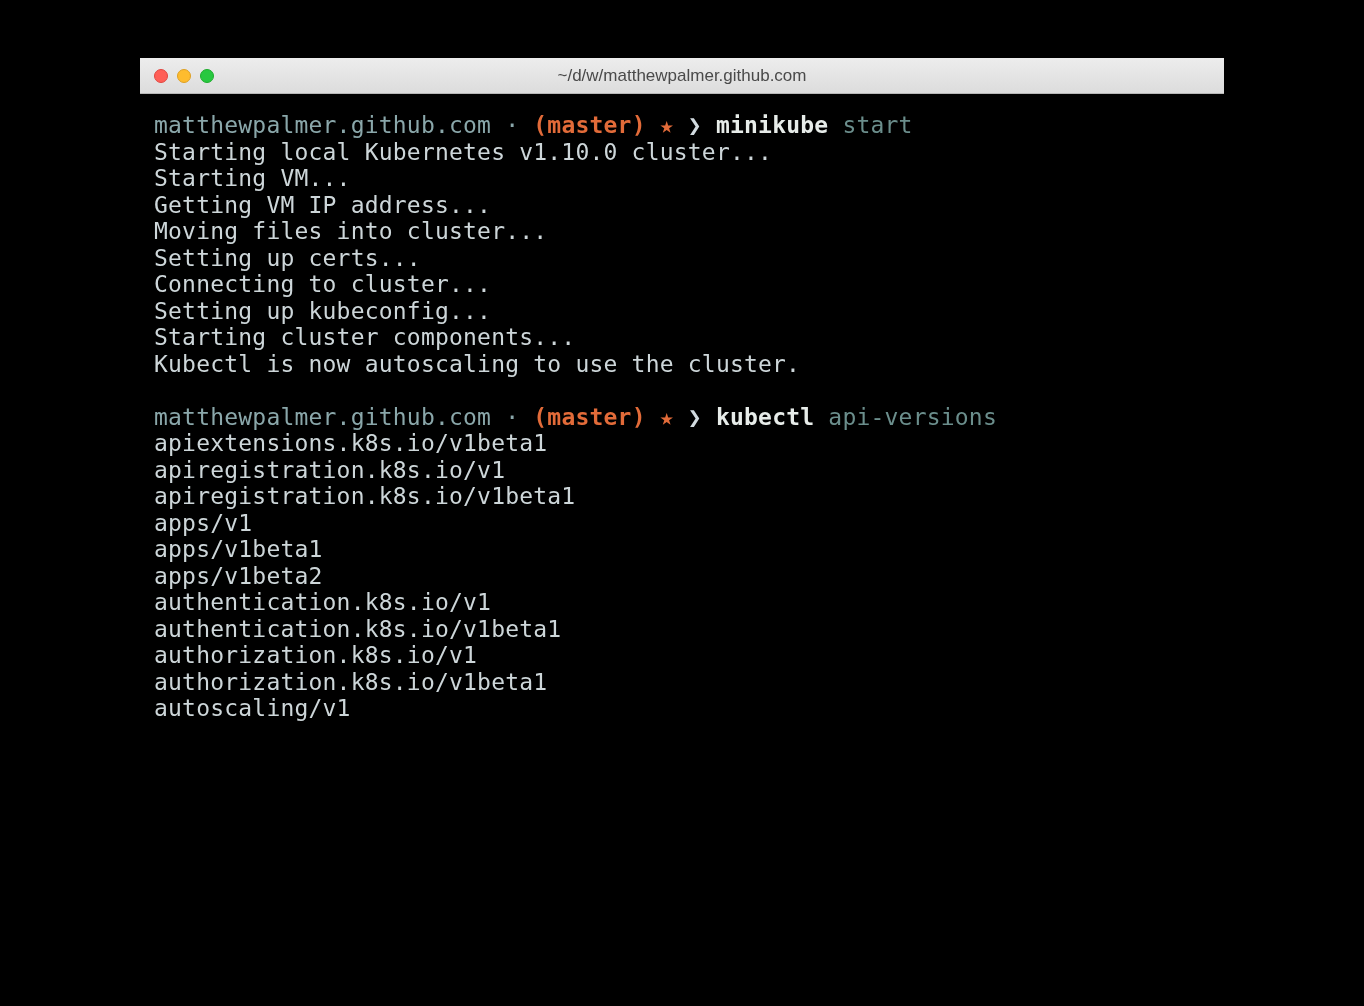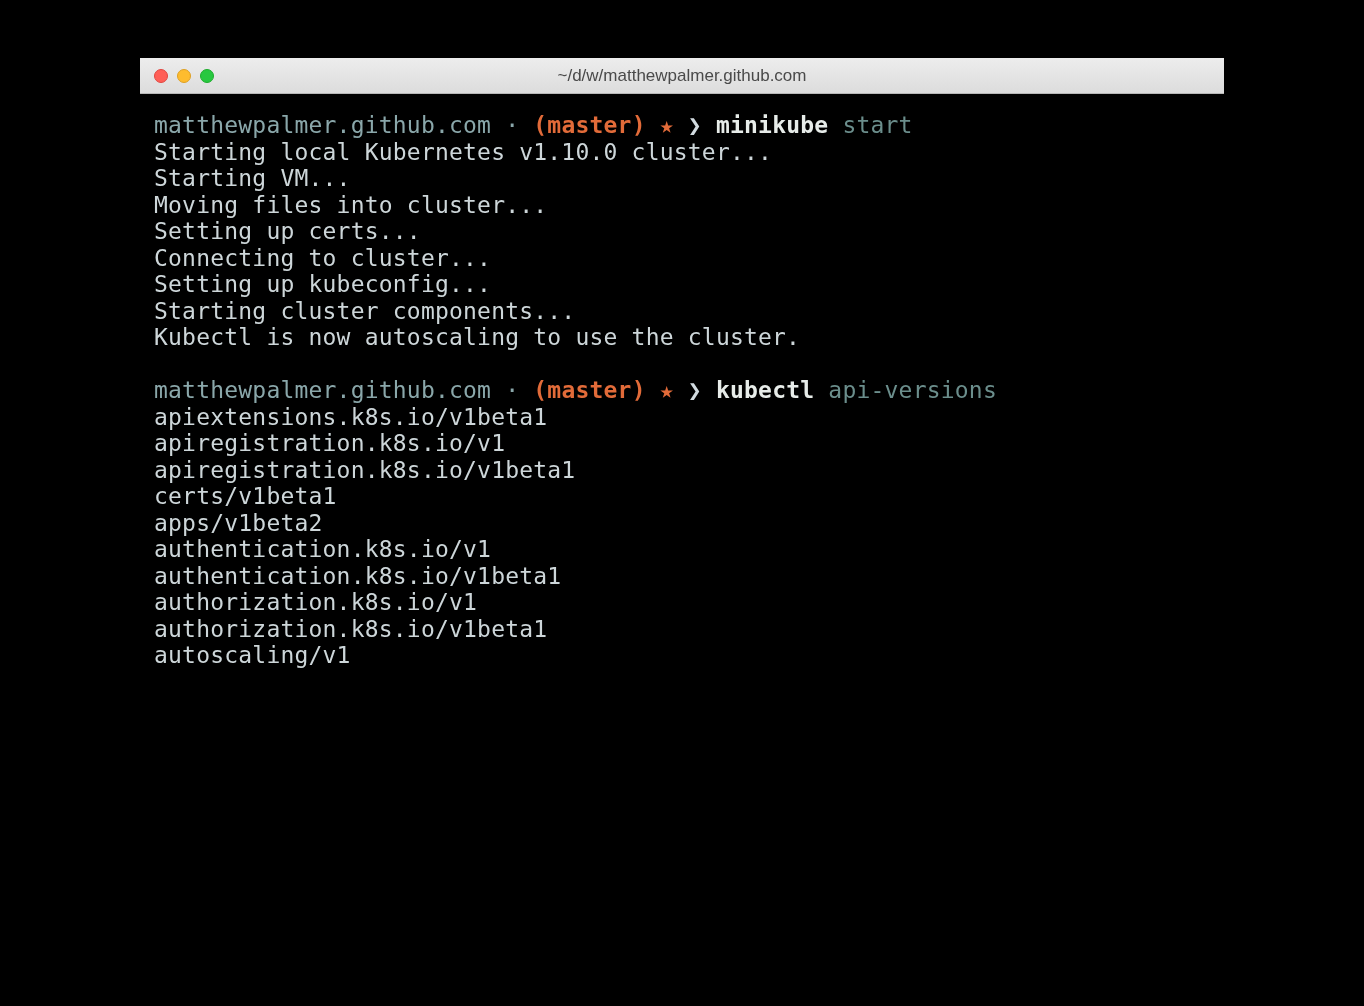--- a/index.html
+++ b/index.html
@@ -92,35 +92,37 @@
     </div>
     <div class="title">~/d/w/matthewpalmer.github.com</div>
   </div>
 
   <div class="terminal-body">
 
     <div class="line"><span class="c-path">matthewpalmer.github.com</span><span class="c-dot"> · </span><span class="c-branch">(master)</span><span class="c-star"> ★ </span><span class="c-caret">❯ </span><span class="c-cmd">minikube</span><span> </span><span class="c-arg">start</span></div>
 
     <div class="line c-out">Starting local Kubernetes v1.10.0 cluster...</div>
     <div class="line c-out">Starting VM...</div>
+    <div class="line c-out">Getting VM IP address...</div>
     <div class="line c-out">Moving files into cluster...</div>
     <div class="line c-out">Setting up certs...</div>
     <div class="line c-out">Connecting to cluster...</div>
     <div class="line c-out">Setting up kubeconfig...</div>
     <div class="line c-out">Starting cluster components...</div>
     <div class="line c-out">Kubectl is now autoscaling to use the cluster.</div>
 
     <div class="blank"></div>
 
     <div class="line"><span class="c-path">matthewpalmer.github.com</span><span class="c-dot"> · </span><span class="c-branch">(master)</span><span class="c-star"> ★ </span><span class="c-caret">❯ </span><span class="c-cmd">kubectl</span><span> </span><span class="c-arg">api-versions</span></div>
 
     <div class="line c-out">apiextensions.k8s.io/v1beta1</div>
     <div class="line c-out">apiregistration.k8s.io/v1</div>
     <div class="line c-out">apiregistration.k8s.io/v1beta1</div>
-    <div class="line c-out">certs/v1beta1</div>
+    <div class="line c-out">apps/v1</div>
+    <div class="line c-out">apps/v1beta1</div>
     <div class="line c-out">apps/v1beta2</div>
     <div class="line c-out">authentication.k8s.io/v1</div>
     <div class="line c-out">authentication.k8s.io/v1beta1</div>
     <div class="line c-out">authorization.k8s.io/v1</div>
     <div class="line c-out">authorization.k8s.io/v1beta1</div>
     <div class="line c-out">autoscaling/v1</div>
 
   </div>
 </div>
 

